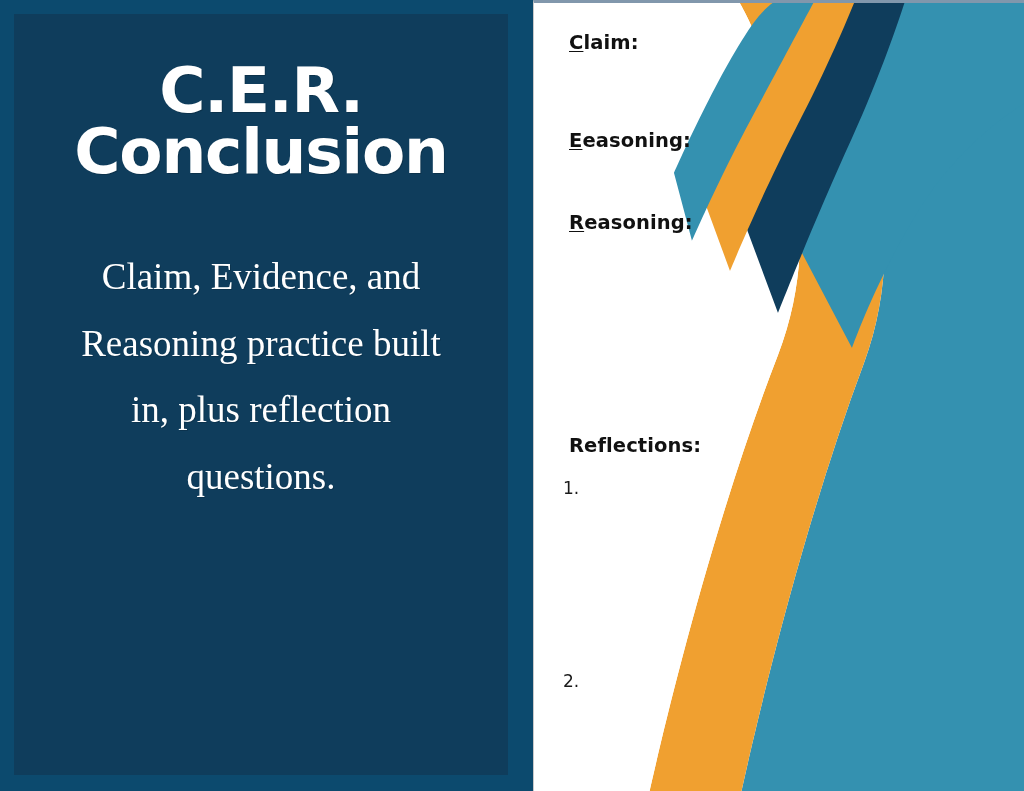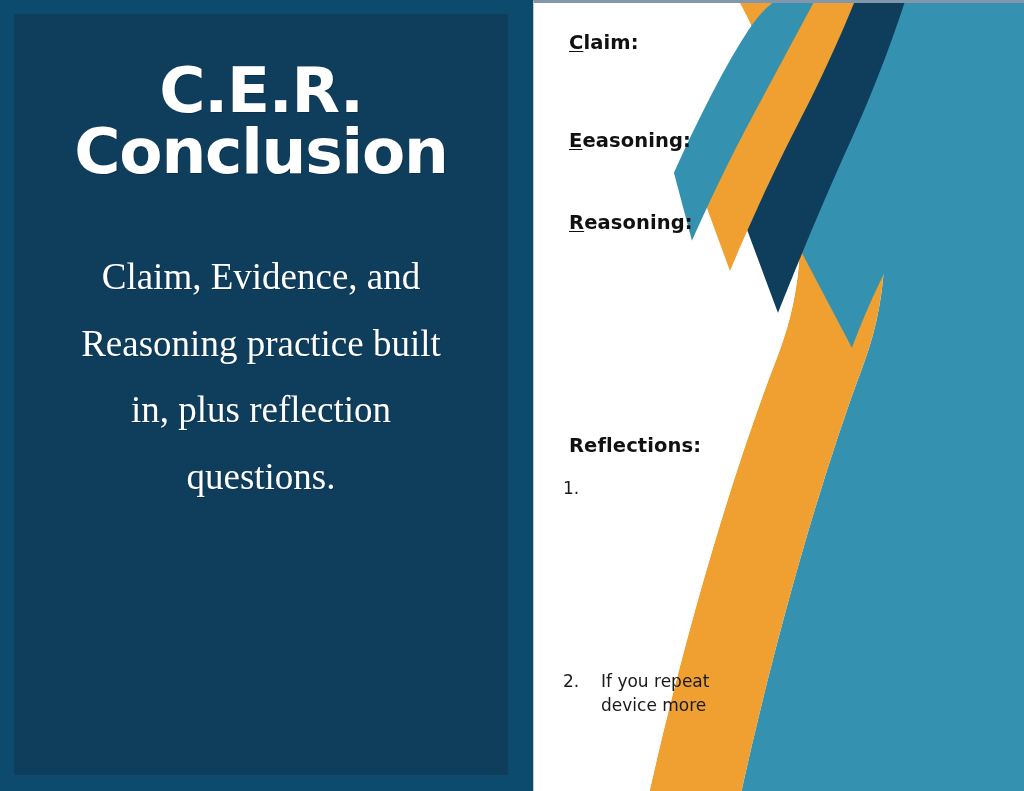--- a/index.html
+++ b/index.html
@@ -141,22 +141,20 @@
     <div class="doc-text doc-head" id="reasoning-head"><span class="u">R</span><span>easoning:</span></div>
 
     <div class="doc-text doc-head" id="reflections-head">Reflections:</div>
 
     <div class="reflect-item" id="reflect-1">
       <span class="num">1.</span>
     </div>
 
     <div class="reflect-item" id="reflect-2">
       <span class="num">2.</span>
-      <span class="txt">If you repeat
-device more</span>
     </div>
 
   </div>
 
   <div id="frame">
     <div id="navy-card">
       <div id="card-title">
         <div>C.E.R.</div>
         <div>Conclusion</div>
       </div>

